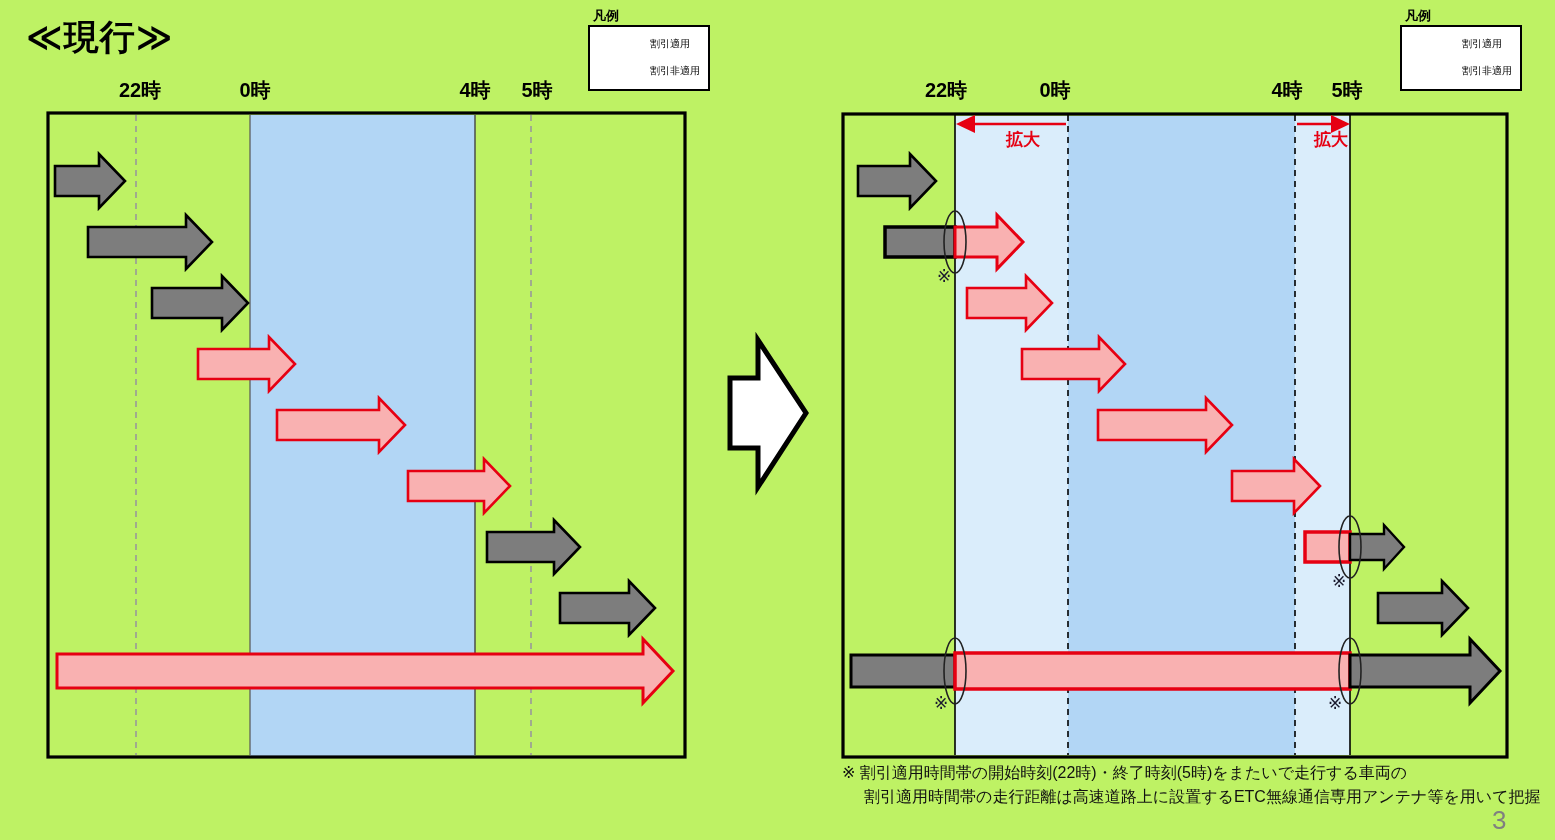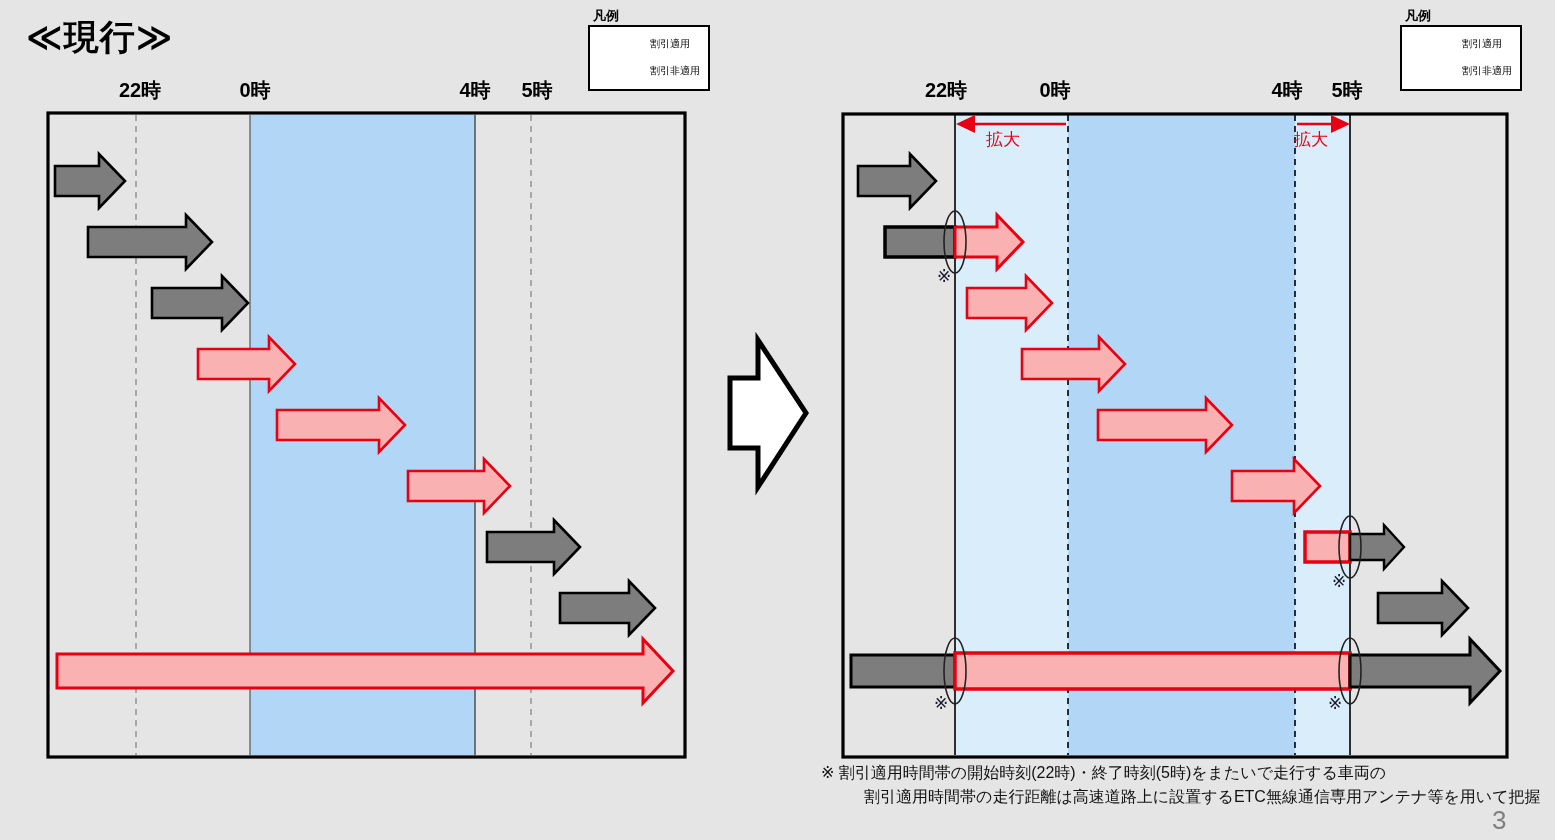--- a/index.html
+++ b/index.html
@@ -1,25 +1,25 @@
 <!DOCTYPE html>
 <html><head>
 <meta charset="utf-8">
 <style>
   html,body{margin:0;padding:0;background:#ffffff;}
-  #slide{position:relative;width:1555px;height:840px;background:#e5e5e5;overflow:hidden;
+  #slide{position:relative;width:1555px;height:840px;background:#bef264;overflow:hidden;
          font-family:"Liberation Sans","DejaVu Sans",sans-serif;color:#000;}
   #gfx{position:absolute;left:0;top:0;width:1555px;height:840px;}
   .abs{position:absolute;white-space:nowrap;}
   .title{font-size:35px;font-weight:600;letter-spacing:1px;}
   .tlabel{font-size:20px;font-weight:700;transform:translateX(-50%);}
   .legend-box{position:absolute;width:118px;height:62px;border:2px solid #000;background:#fff;}
   .legend-title{font-size:13px;font-weight:bold;}
   .legend-label{font-size:10px;}
-  .kakudai{font-size:17px;color:#e60012;font-weight:400;width:54px;text-align:left;transform:translateX(-50%);}
+  .kakudai{font-size:17px;color:#e60012;font-weight:700;width:54px;text-align:right;transform:translateX(-50%);}
   .kome{font-size:17px;color:#1a1a2e;transform:translate(-50%,0);}
   .footnote{font-size:16px;color:#111;}
   .pagenum{font-size:26px;color:#808080;}
 </style>
 </head>
 <body>
 
 <div id="slide">
 
   <svg id="gfx" viewBox="0 0 1555 840">
@@ -97,18 +97,18 @@
   <div class="abs legend-label" style="left:1462px;top:64px;">割引非適用</div>
 
   <div class="abs kakudai" style="left:1013px;top:128px;">拡大</div>
   <div class="abs kakudai" style="left:1321px;top:128px;">拡大</div>
 
   <div class="abs kome" style="left:944px;top:266px;">※</div>
   <div class="abs kome" style="left:1339px;top:571px;">※</div>
   <div class="abs kome" style="left:941px;top:693px;">※</div>
   <div class="abs kome" style="left:1335px;top:693px;">※</div>
 
-  <div class="abs footnote" style="left:821px;top:763px;text-align:center;">※ 割引適用時間帯の開始時刻(22時)・終了時刻(5時)をまたいで走行する車両の</div>
+  <div class="abs footnote" style="left:842px;top:763px;text-align:center;">※ 割引適用時間帯の開始時刻(22時)・終了時刻(5時)をまたいで走行する車両の</div>
   <div class="abs footnote" style="left:864px;top:787px;">割引適用時間帯の走行距離は高速道路上に設置するETC無線通信専用アンテナ等を用いて把握</div>
 
   <div class="abs pagenum" style="left:1492px;top:805px;">3</div>
 
 </div>
 
 </body></html>

